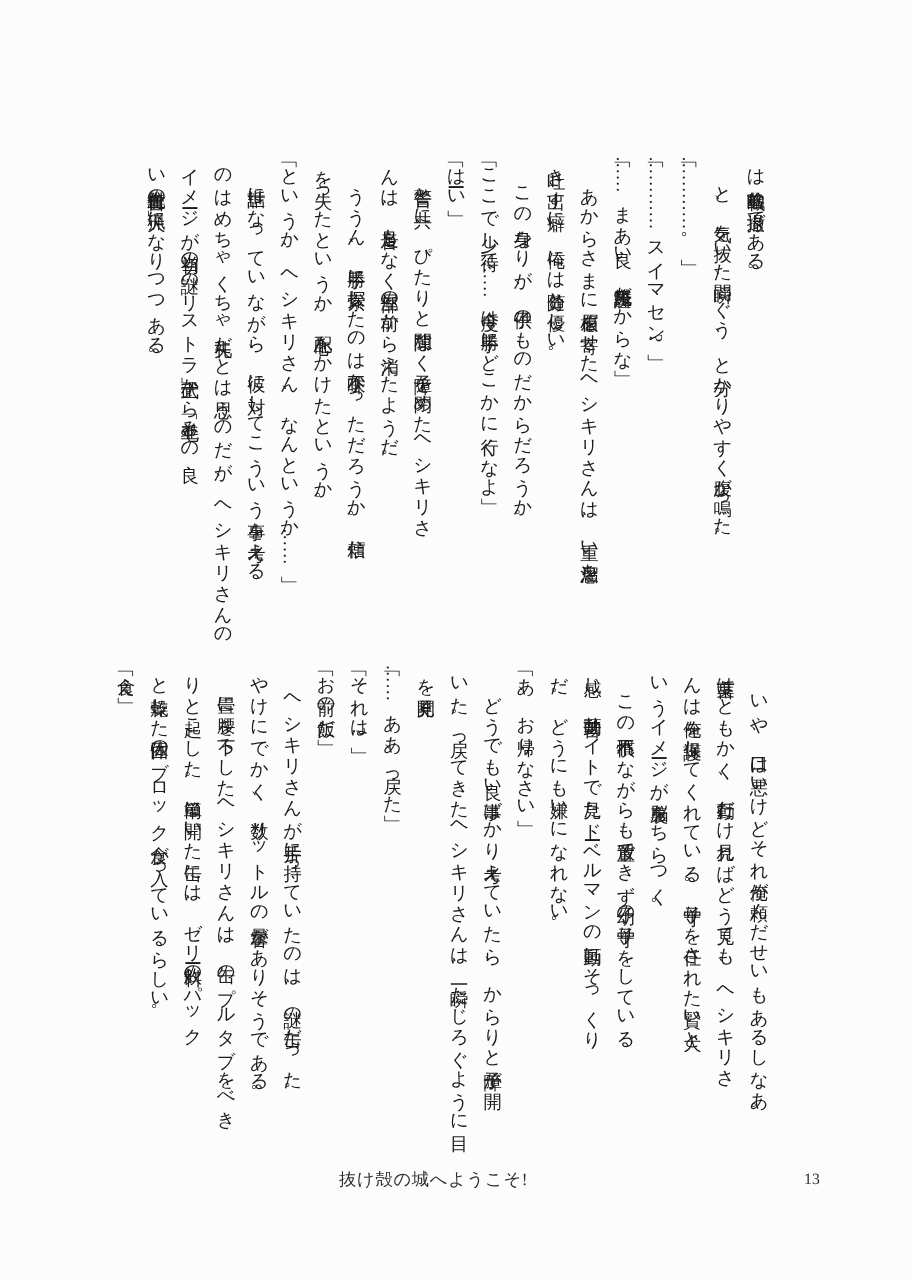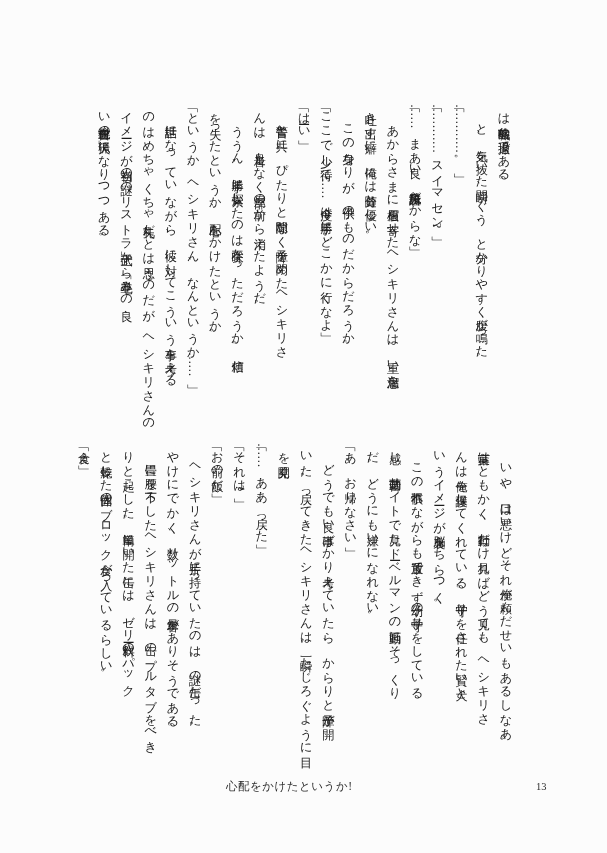--- a/index.html
+++ b/index.html
@@ -97,14 +97,14 @@
   <p>「それは?」</p>
   <p>「お前の飯だ」</p>
   <p>　ヘシキリさんが片手に持っていたのは、謎の缶だった。</p>
   <p>やけにでかく、数リットルの容量がありそうである。</p>
   <p>　畳に腰を下ろしたヘシキリさんは、缶のプルタブをべき</p>
   <p>りと起こした。簡単に開いた缶には、ゼリー飲料のパック</p>
   <p>と乾燥した固体のブロック食が入っているらしい。</p>
   <p>「食え」</p>
 </section>
 
-<span class="footer-title">心配をかけたというか!</span>
+<span class="footer-title">抜け殻の城へようこそ!</span>
 <span class="footer-page-number">13</span>
 
 </body></html>

